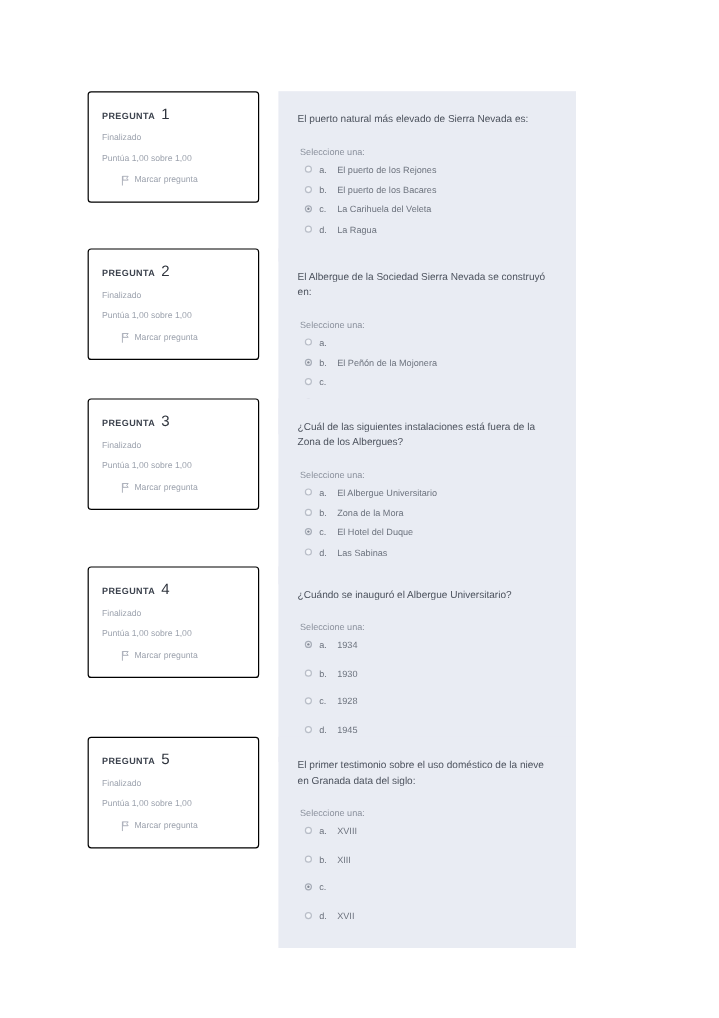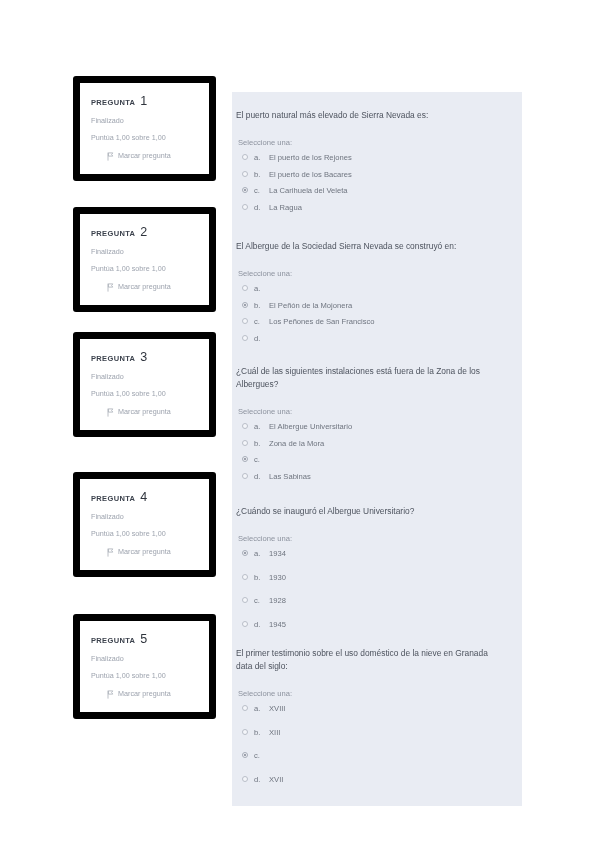--- a/index.html
+++ b/index.html
@@ -30,21 +30,21 @@
   }
 
   
   .qinfo {
     position: absolute;
     left: 73px;
     top: 0;
     width: 143px;
     box-sizing: border-box;
     background: #ffffff;
-    border: 7px solid #000000;
+    border: 1px solid #000000;
     border-radius: 3px;
     padding: 12px 11px 14px 11px;
   }
   .qinfo-head {
     display: flex;
     align-items: baseline;
     gap: 5px;
     margin: 0 0 9px 0;
     white-space: nowrap;
   }
@@ -86,25 +86,25 @@
     flex: 0 0 auto;
     position: relative;
     top: 0px;
   }
   .flag-icon svg { display: block; }
 
   
   .qcontent {
     position: absolute;
     left: 232px;
-    top: 16px;
-    width: 290px;
+    top: 0;
+    width: 248px;
     box-sizing: border-box;
     background: #e9ecf3;
-    padding: 17px 20px 22px 4px;
+    padding: 17px 20px 22px 16px;
   }
   .qtext {
     font-size: 8.4px;
     color: #4d535e;
     line-height: 1.55;
     margin: 0 0 16px 0;
   }
   .qprompt {
     font-size: 7.6px;
     color: #8c929e;
@@ -237,21 +237,20 @@
             <span class="opt-letter">a.</span>
           </li>
           <li class="qoption">
             <span class="radio checked"></span>
             <span class="opt-letter">b.</span>
             <span class="opt-text">El Peñón de la Mojonera</span>
           </li>
           <li class="qoption">
             <span class="radio"></span>
             <span class="opt-letter">c.</span>
-            <span class="opt-text">Los Peñones de San Francisco</span>
           </li>
           <li class="qoption">
             <span class="radio"></span>
             <span class="opt-letter">d.</span>
           </li>
         </ul>
       </div>
     </div>
     <div class="question-block" style="position: absolute; left: 0px; top: 332px; width: 599px;">
       <div class="qinfo">
@@ -281,20 +280,21 @@
             <span class="opt-text">El Albergue Universitario</span>
           </li>
           <li class="qoption">
             <span class="radio"></span>
             <span class="opt-letter">b.</span>
             <span class="opt-text">Zona de la Mora</span>
           </li>
           <li class="qoption">
             <span class="radio checked"></span>
             <span class="opt-letter">c.</span>
+            <span class="opt-text">El Hotel del Duque</span>
           </li>
           <li class="qoption">
             <span class="radio"></span>
             <span class="opt-letter">d.</span>
             <span class="opt-text">Las Sabinas</span>
           </li>
         </ul>
       </div>
     </div>
     <div class="question-block" style="position: absolute; left: 0px; top: 472px; width: 599px;">

